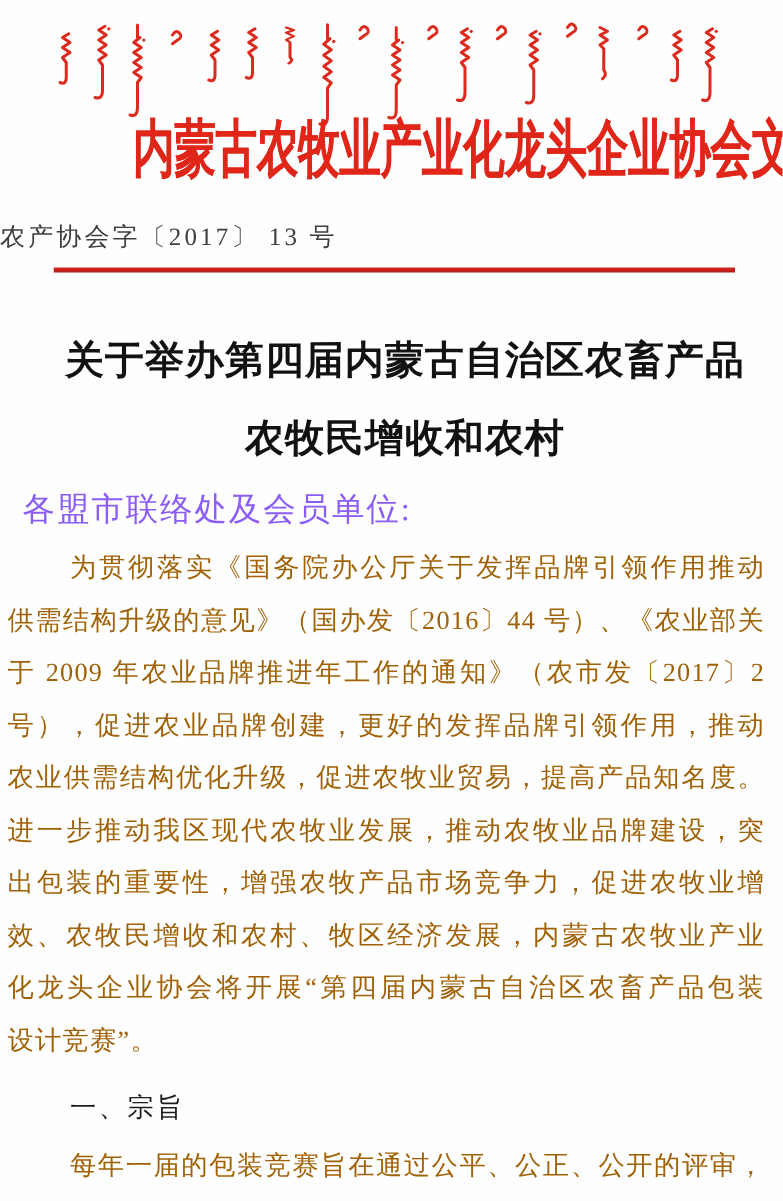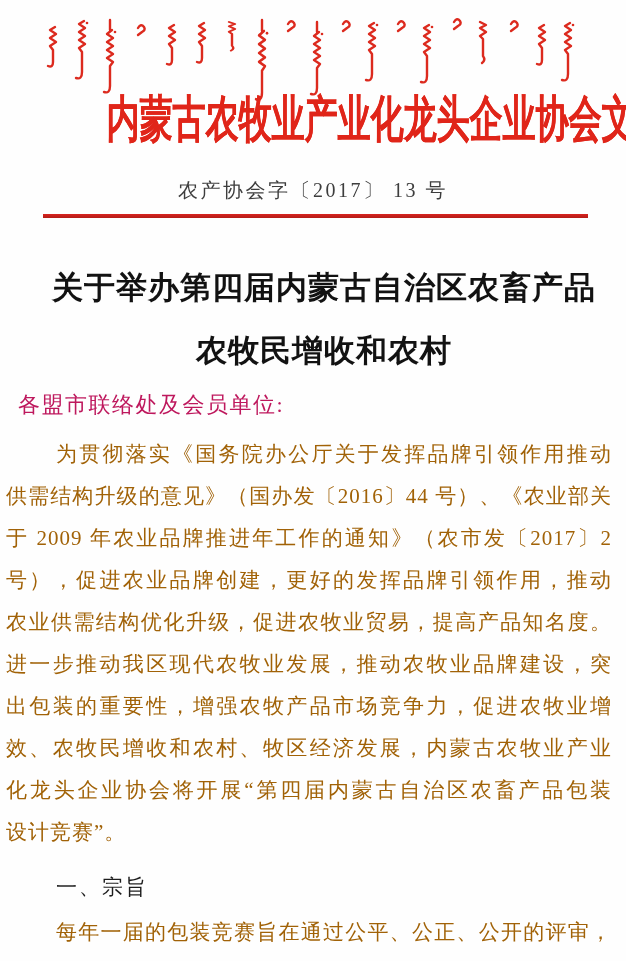--- a/index.html
+++ b/index.html
@@ -23,39 +23,39 @@
   .org-title {
     position:absolute; top:86px; left:0; width:626px;
     text-align:center; white-space:nowrap;
     font-size:50px; line-height:66px; font-weight:bold;
     color:#e02519;
     transform:scaleX(0.66); transform-origin:50% 50%;
     text-shadow:0.5px 0 0 #e02519;
   }
   .doc-number {
     position:absolute; top:176px; left:0; width:626px;
-    text-align:center;
+    text-align:left;
     font-size:20px; line-height:28px; letter-spacing:2.5px;
     color:#3d3d3d;
   }
   .red-rule {
     position:absolute; top:214px; left:43px;
     width:545px; height:4px;
     background:linear-gradient(#d8241f,#b21c17);
   }
   
   .doc-title {
     position:absolute; top:256px; left:11px; width:626px;
     text-align:center; font-weight:bold; color:#121212;
     font-size:31px; line-height:63px; letter-spacing:1px;
   }
   
   .salutation {
     position:absolute; top:390px; left:18px;
-    font-size:22px; letter-spacing:1.5px; color:#be185d;
+    font-size:26px; letter-spacing:1.5px; color:#8b5cf6;
     white-space:nowrap;
   }
   .body-block {
     position:absolute; top:433px; left:6px; width:606px;
   }
   .line {
     height:42px; line-height:42px;
     font-size:21px; letter-spacing:1px; color:#a16207;
     text-align:justify; text-align-last:justify;
     overflow:hidden;

